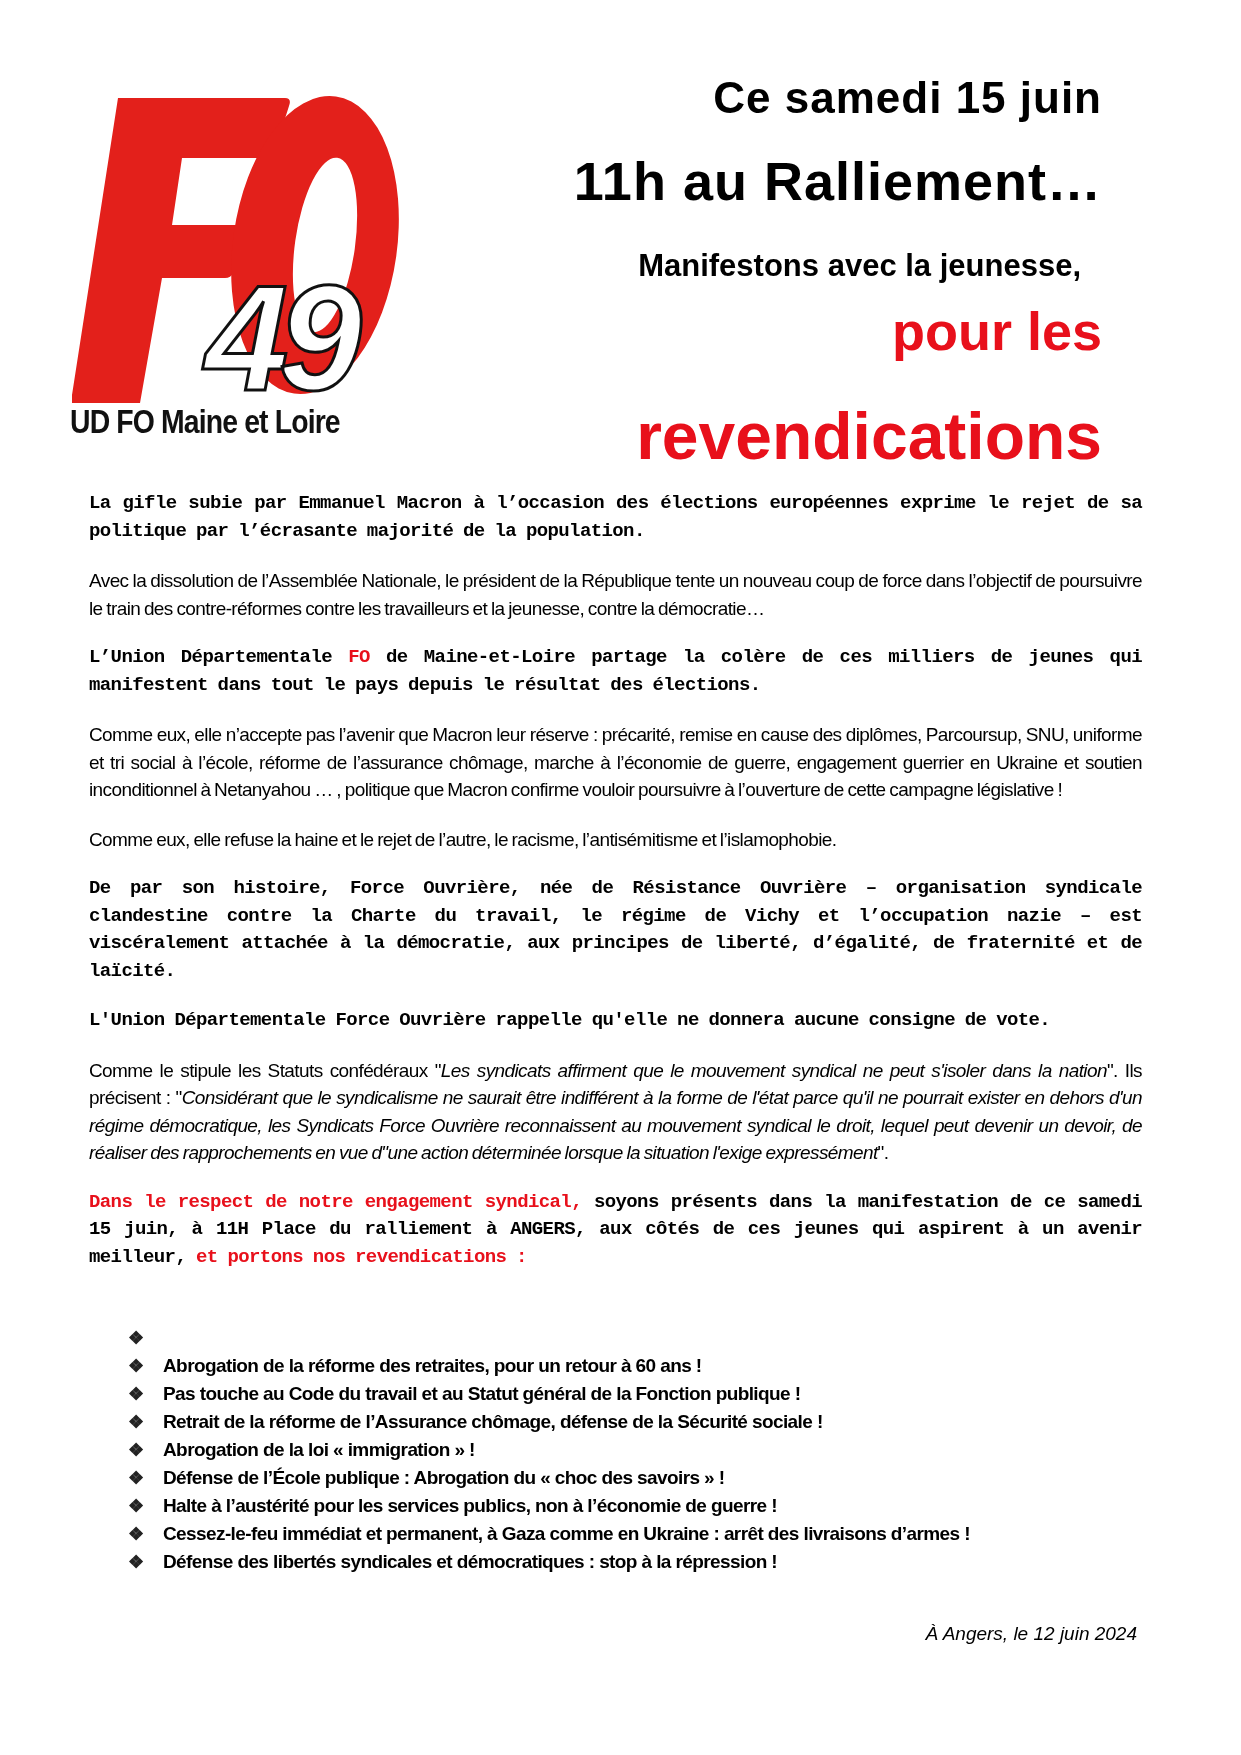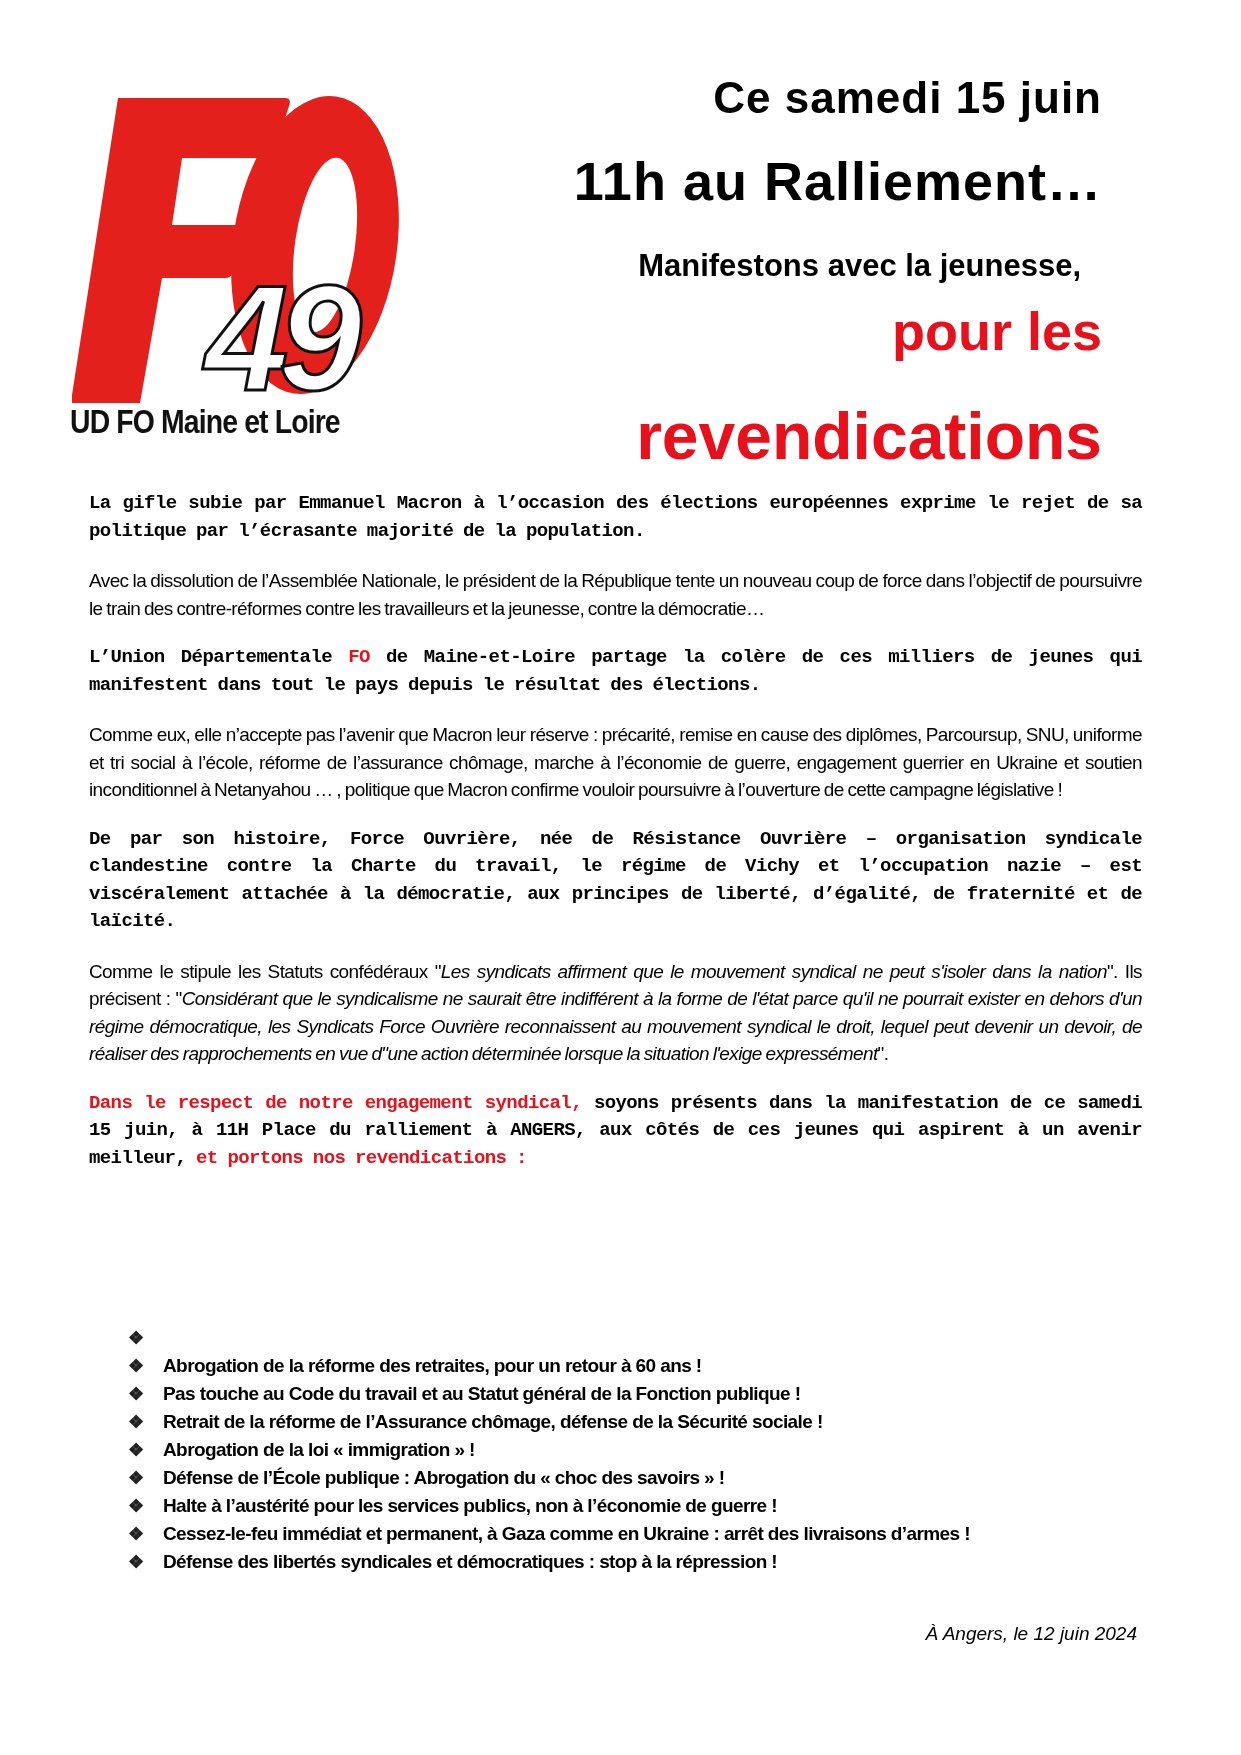--- a/index.html
+++ b/index.html
@@ -49,21 +49,23 @@
 <div class="headline h2">11h au Ralliement…</div>
 <div class="headline h3">Manifestons avec la jeunesse,</div>
 <div class="headline h4">pour les</div>
 <div class="headline h5">revendications</div>
 
 <div class="body">
   <p class="bold narrow">La gifle subie par Emmanuel Macron à l’occasion des élections européennes exprime le rejet de sa politique par l’écrasante majorité de la population.</p>
   <p class="narrow">Avec la dissolution de l’Assemblée Nationale, le président de la République tente un nouveau coup de force dans l’objectif de poursuivre le train des contre-réformes contre les travailleurs et la jeunesse, contre la démocratie…</p>
   <p class="bold narrow"><span>L’Union Départementale </span><span class="red">FO</span><span> de Maine-et-Loire partage la colère de ces milliers de jeunes qui manifestent dans tout le pays depuis le résultat des élections.</span></p>
   <p class="narrow">Comme eux, elle n’accepte pas l’avenir que Macron leur réserve : précarité, remise en cause des diplômes, Parcoursup, SNU, uniforme et tri social à l’école, réforme de l’assurance chômage, marche à l’économie de guerre, engagement guerrier en Ukraine et soutien inconditionnel à Netanyahou … , politique que Macron confirme vouloir poursuivre à l’ouverture de cette campagne législative !</p>
+  <p class="narrow">Comme eux, elle refuse la haine et le rejet de l’autre, le racisme, l’antisémitisme et l’islamophobie.</p>
   <p class="bold narrow">De par son histoire, Force Ouvrière, née de Résistance Ouvrière – organisation syndicale clandestine contre la Charte du travail, le régime de Vichy et l’occupation nazie – est viscéralement attachée à la démocratie, aux principes de liberté, d’égalité, de fraternité et de laïcité.</p>
+  <p class="bold narrow">L'Union Départementale Force Ouvrière rappelle qu'elle ne donnera aucune consigne de vote.</p>
   <p class="narrow"><span>Comme le stipule les Statuts confédéraux "</span><span class="it">Les syndicats affirment que le mouvement syndical ne peut s'isoler dans la nation</span><span>". Ils précisent : "</span><span class="it">Considérant que le syndicalisme ne saurait être indifférent à la forme de l'état parce qu'il ne pourrait exister en dehors d'un régime démocratique, les Syndicats Force Ouvrière reconnaissent au mouvement syndical le droit, lequel peut devenir un devoir, de réaliser des rapprochements en vue d"une action déterminée lorsque la situation l'exige expressément</span><span>".</span></p>
   <p class="bold narrow"><span class="red">Dans le respect de notre engagement syndical,</span><span> soyons présents dans la manifestation de ce samedi 15 juin, à 11H Place du ralliement à ANGERS, aux côtés de ces jeunes qui aspirent à un avenir meilleur, </span><span class="red">et portons nos revendications :</span></p>
 </div>
 
 <ul class="claims">
   <li>
       <span class="bullet">❖</span>
     </li>
   <li>
       <span class="bullet">❖</span>

